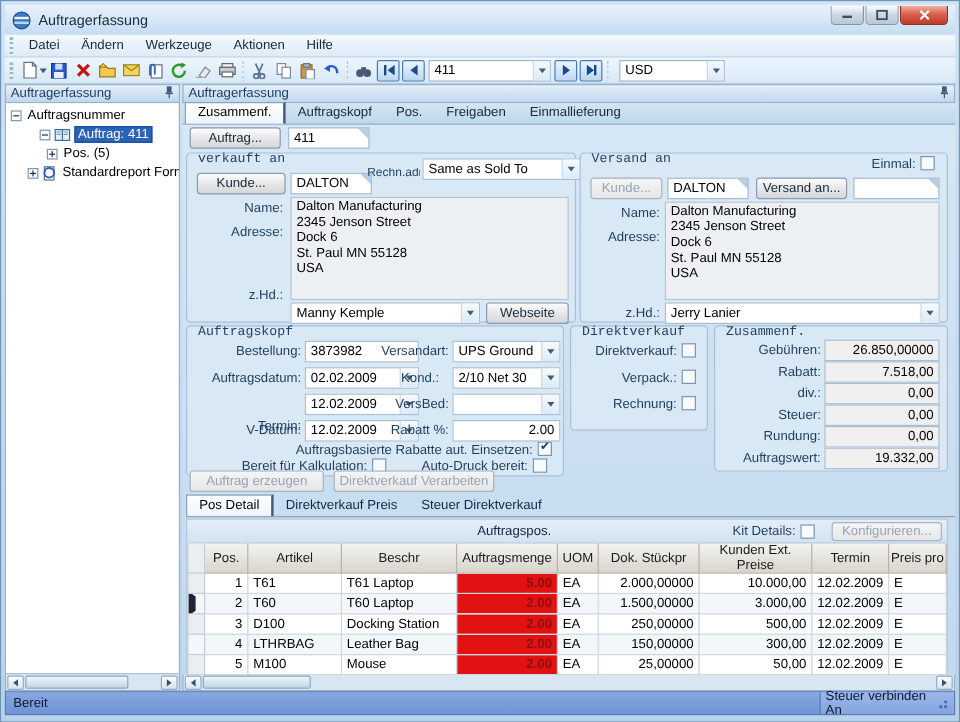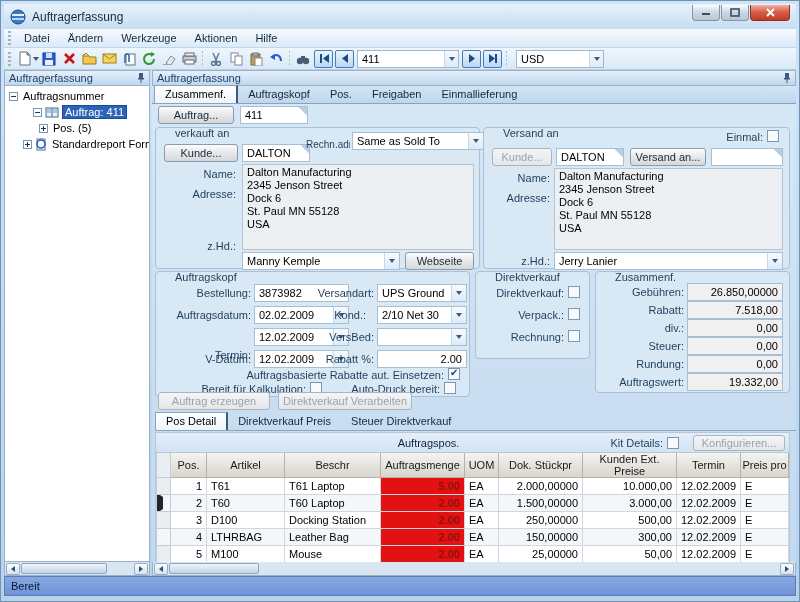--- a/index.html
+++ b/index.html
@@ -101,21 +101,21 @@
   .field.fold { background:linear-gradient(225deg,#b8cee4 0 6px,#ffffff 6px); }
   .field.ro { background:#f0f0f0; justify-content:flex-end; }
   .cfield { background:#fff; border:1px solid #a8bed4; height:18px; display:flex; align-items:center; }
   .cfield .val { flex:1; padding:0 4px; color:#000; white-space:nowrap; overflow:hidden; }
   .cfield .dd { width:15px; align-self:stretch; display:flex; align-items:center; justify-content:center;
     background:linear-gradient(#f6fafd,#dcebf8); border-left:1px solid #c6d8e8; }
 
   .lbl { position:absolute; text-align:right; color:#1f3d5c; white-space:nowrap; }
 
   .group { position:absolute; border:1px solid #a9c0d6; border-radius:4px; background:#d9e8f5; }
-  .legend { position:absolute; top:-1px; left:16px; padding:0 3px; background:transparent; color:#1f3d5c; }
+  .legend { position:absolute; top:-1px; left:6px; padding:0 3px; background:transparent; color:#1f3d5c;font-family:Liberation Mono, monospace; }
 
   .ta { position:absolute; background:#edf0f2; border:1px solid #b4c4d2; padding:1px 4px;
     white-space:pre-line; color:#000; line-height:13px; overflow:hidden; }
 
   .checkbox { position:absolute; width:12px; height:12px; border:1px solid #7a96b4; background:#f6fafd; }
   .checkbox.checked::after { content:"✔"; position:absolute; left:1px; top:-2px; font-size:10px; color:#1f3d5c; }
 
   
   .dtabs { position:absolute; left:3px; right:0; top:309px; height:18px; display:flex; align-items:flex-end;
     border-bottom:1px solid #8aa4bc; }
@@ -657,15 +657,19 @@
         <span class="sb-thumb" style="width:90px"></span>
         <span class="sb-btn" style="margin-left:auto">
             <span class="tri-r"></span>
           </span>
       </div>
     </div>
   </div>
 
   <div class="statusbar">
     <span class="sb-left">Bereit</span>
+    <span class="sb-right">
+      <span>Steuer verbinden An</span>
+      <span class="grip-dots"></span>
+    </span>
   </div>
 
 </div>
 
 </body></html>

